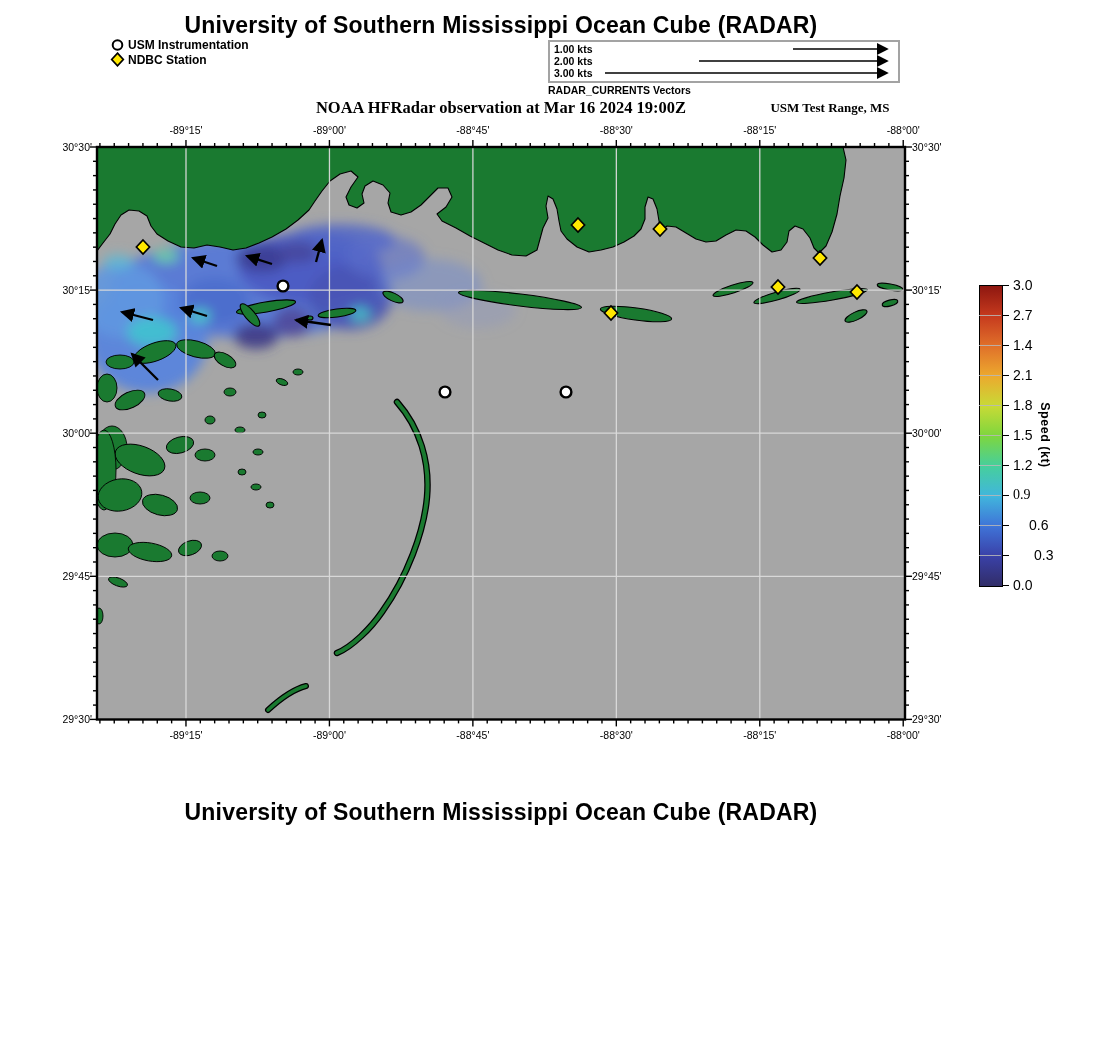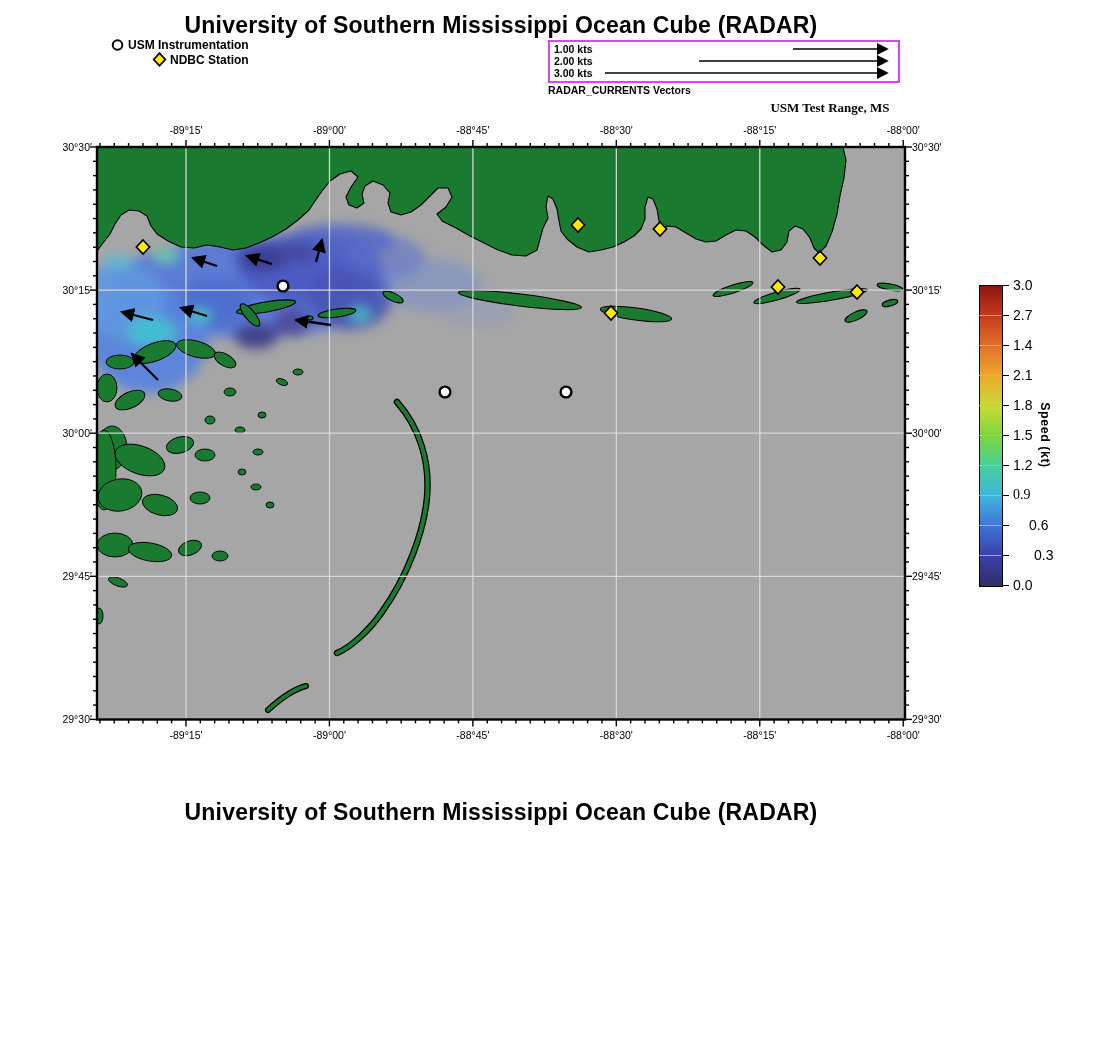--- a/index.html
+++ b/index.html
@@ -3,23 +3,23 @@
 <meta charset="utf-8">
 <style>
   html,body{margin:0;padding:0;background:#fff;}
   #root{position:relative;width:1100px;height:1050px;background:#fff;overflow:hidden;
         font-family:"Liberation Sans",sans-serif;color:#000;}
   .map-title{position:absolute;left:97px;width:808px;text-align:center;
              font-size:23px;font-weight:bold;letter-spacing:.2px;}
   #top-title{top:12px;}
   #bottom-title{top:799px;}
   .legend{position:absolute;left:110px;top:37px;}
-  .legend-row{display:flex;align-items:center;height:15px;justify-content:flex-end;}
+  .legend-row{display:flex;align-items:center;height:15px;}
   .legend-row span.lbl{font-size:12px;font-weight:bold;margin-left:3px;}
-  #vecbox{position:absolute;left:548px;top:40px;width:348px;height:39px;border:2px solid #d946ef;background:#fff;}
+  #vecbox{position:absolute;left:548px;top:40px;width:348px;height:39px;border:2px solid #a3a3a3;background:#fff;}
   .vec-label{position:absolute;font-size:10.5px;font-weight:bold;left:4px;}
   #vec-caption{position:absolute;left:548px;top:84px;font-size:10.5px;font-weight:bold;}
   #subtitle{position:absolute;left:97px;width:808px;top:98px;text-align:center;
             font-family:"Liberation Serif",serif;font-size:16.5px;font-weight:bold;}
   #region-label{position:absolute;left:755px;top:100px;width:150px;text-align:center;
             font-family:"Liberation Serif",serif;font-size:13px;font-weight:bold;}
   .axis-label{position:absolute;font-size:10.5px;white-space:nowrap;}
   .axis-label.h{transform:translateX(-50%);}
   .axis-label.left{transform:translate(-100%,-50%);}
   .axis-label.right{transform:translateY(-50%);}
@@ -64,20 +64,21 @@
         <line x1="243" y1="7" x2="337" y2="7" stroke="#000" stroke-width="1.4" marker-end="url(#ah2)"></line>
         <line x1="149" y1="19" x2="337" y2="19" stroke="#000" stroke-width="1.4" marker-end="url(#ah2)"></line>
         <line x1="55" y1="31" x2="337" y2="31" stroke="#000" stroke-width="1.4" marker-end="url(#ah2)"></line>
       </svg>
     <div class="vec-label" style="top:1px">1.00 kts</div>
     <div class="vec-label" style="top:13px">2.00 kts</div>
     <div class="vec-label" style="top:25px">3.00 kts</div>
   </div>
   <div id="vec-caption">RADAR_CURRENTS Vectors</div>
 
+  <div id="subtitle">NOAA HFRadar observation at Mar 16 2024 19:00Z</div>
   <div id="region-label">USM Test Range, MS</div>
 
   <svg id="map-svg" width="828" height="593" viewBox="87 137 828 593">
     <defs>
       <clipPath id="mapclip">
           <rect x="97" y="147" width="808" height="572.5"></rect>
         </clipPath>
       <filter id="blur" x="-30%" y="-30%" width="160%" height="160%">
         <feGaussianBlur stdDeviation="6"></feGaussianBlur>
       </filter>

